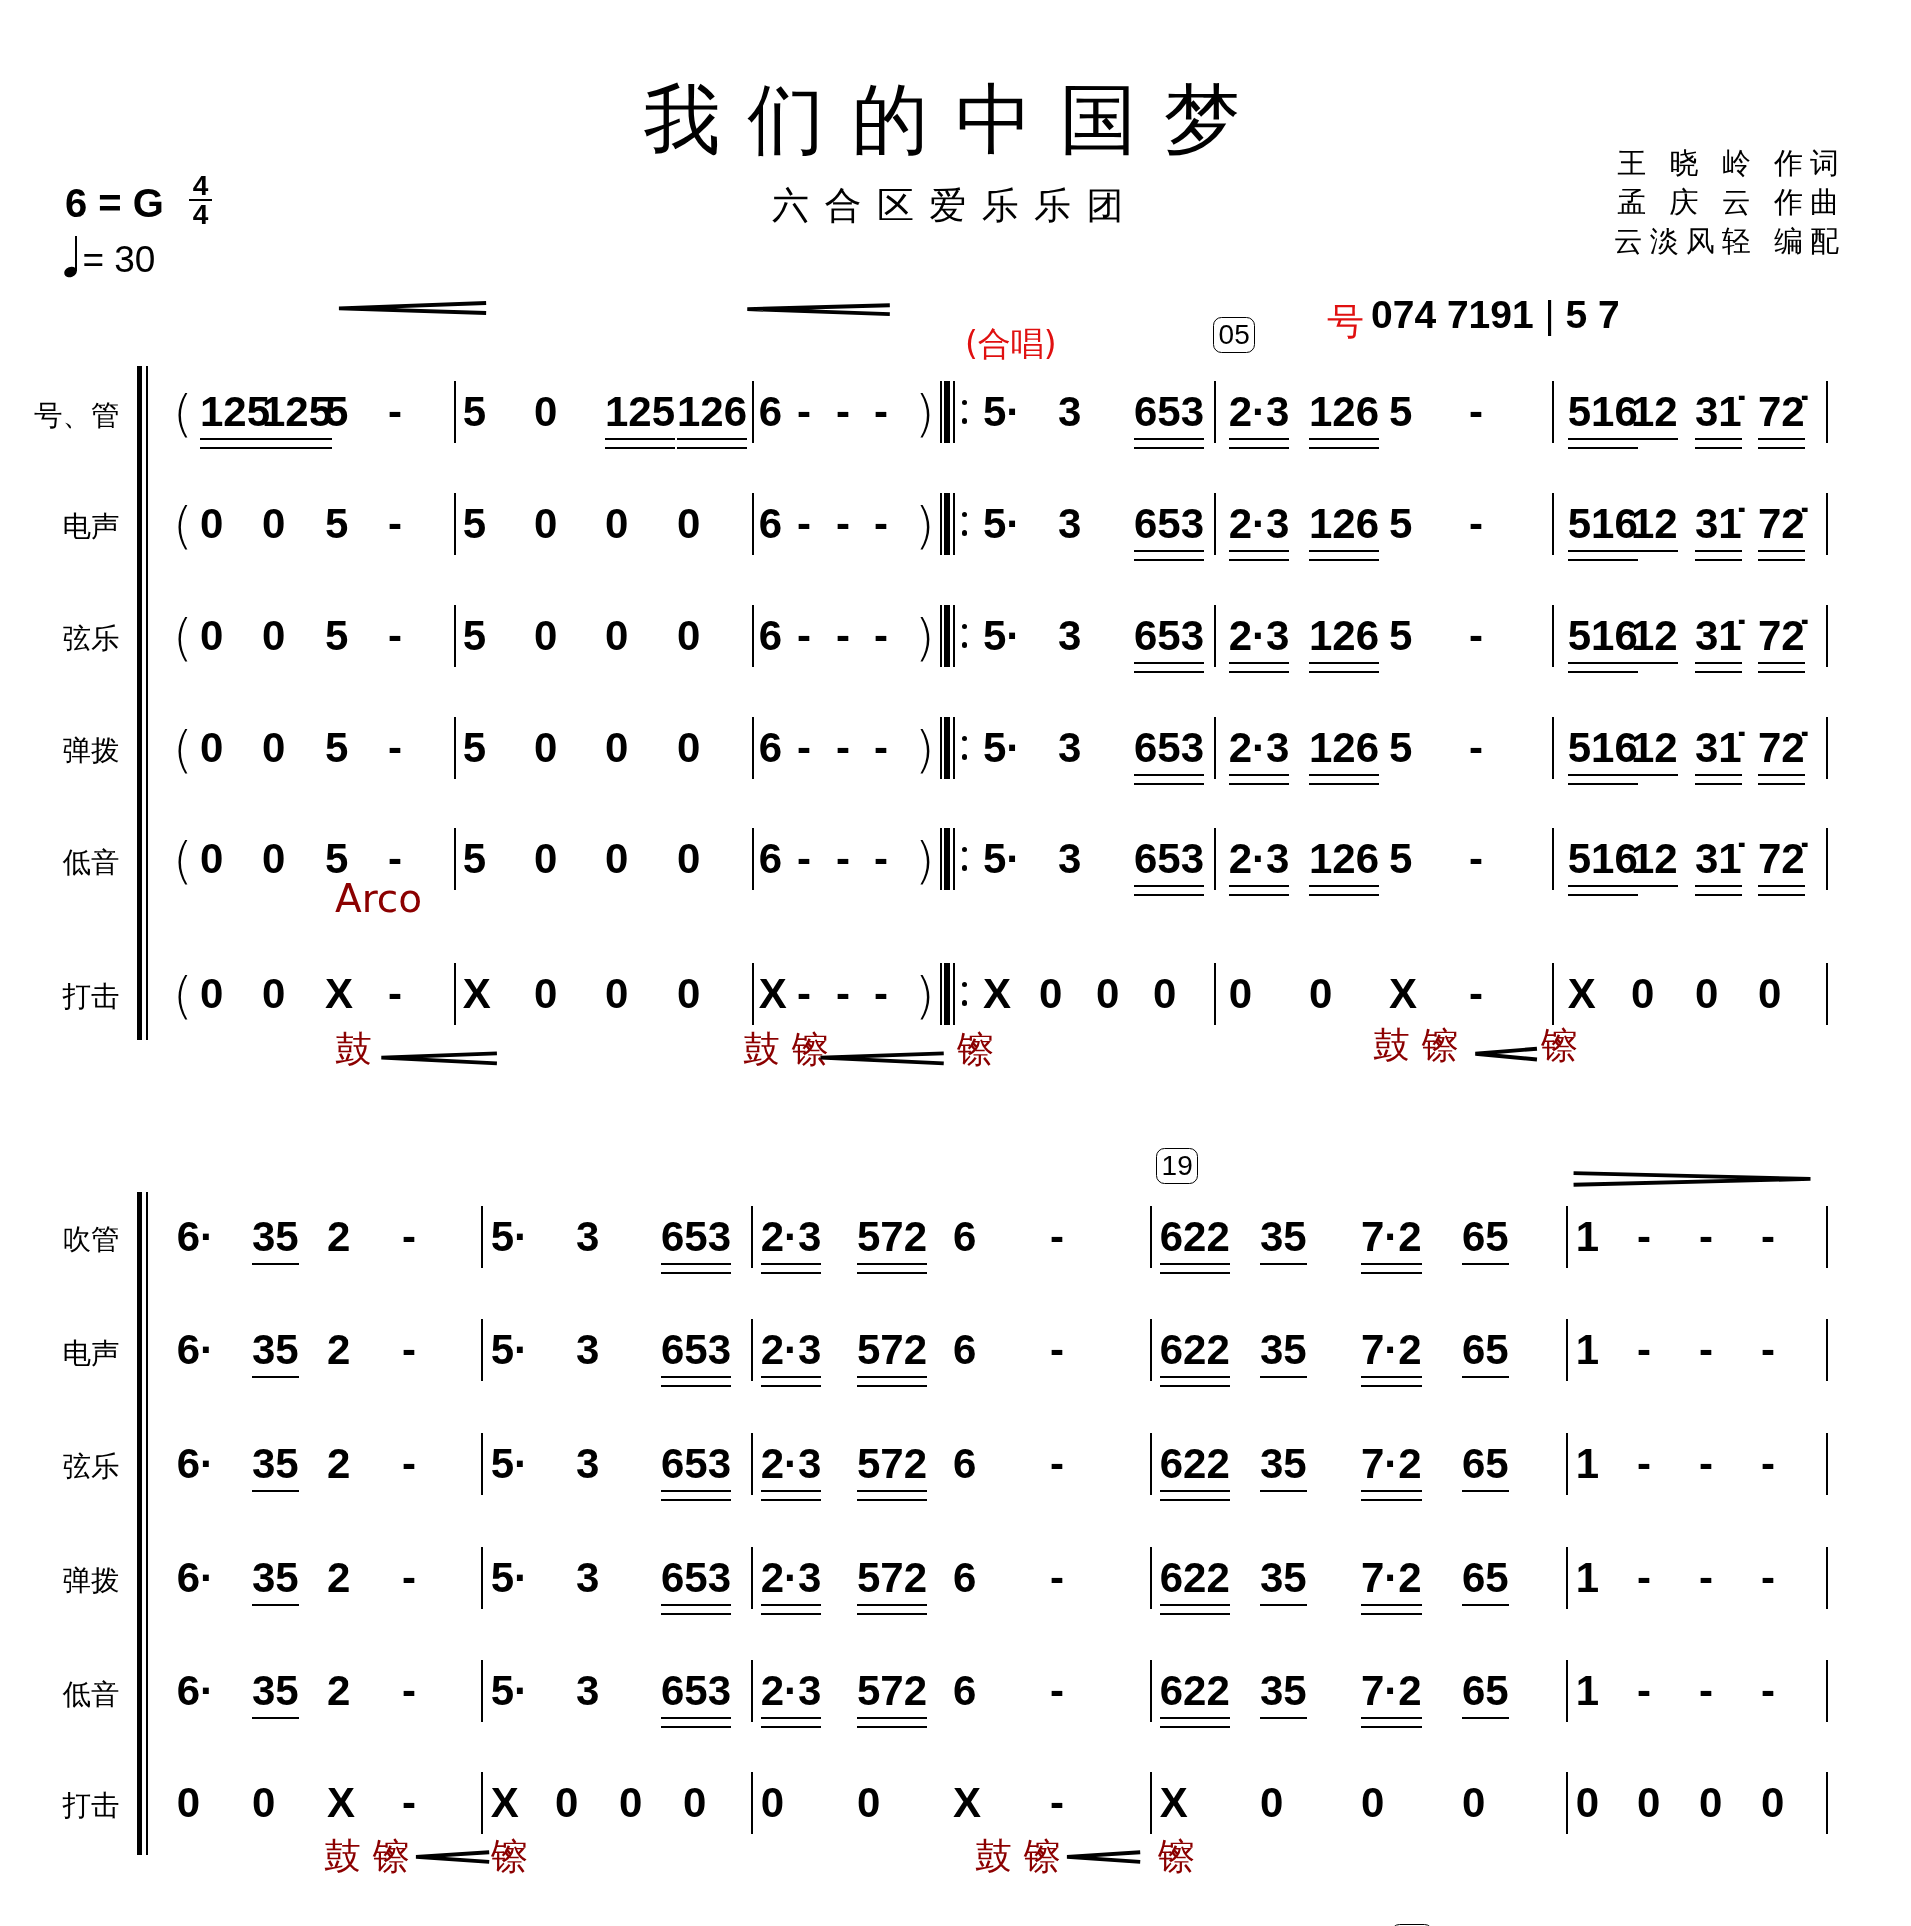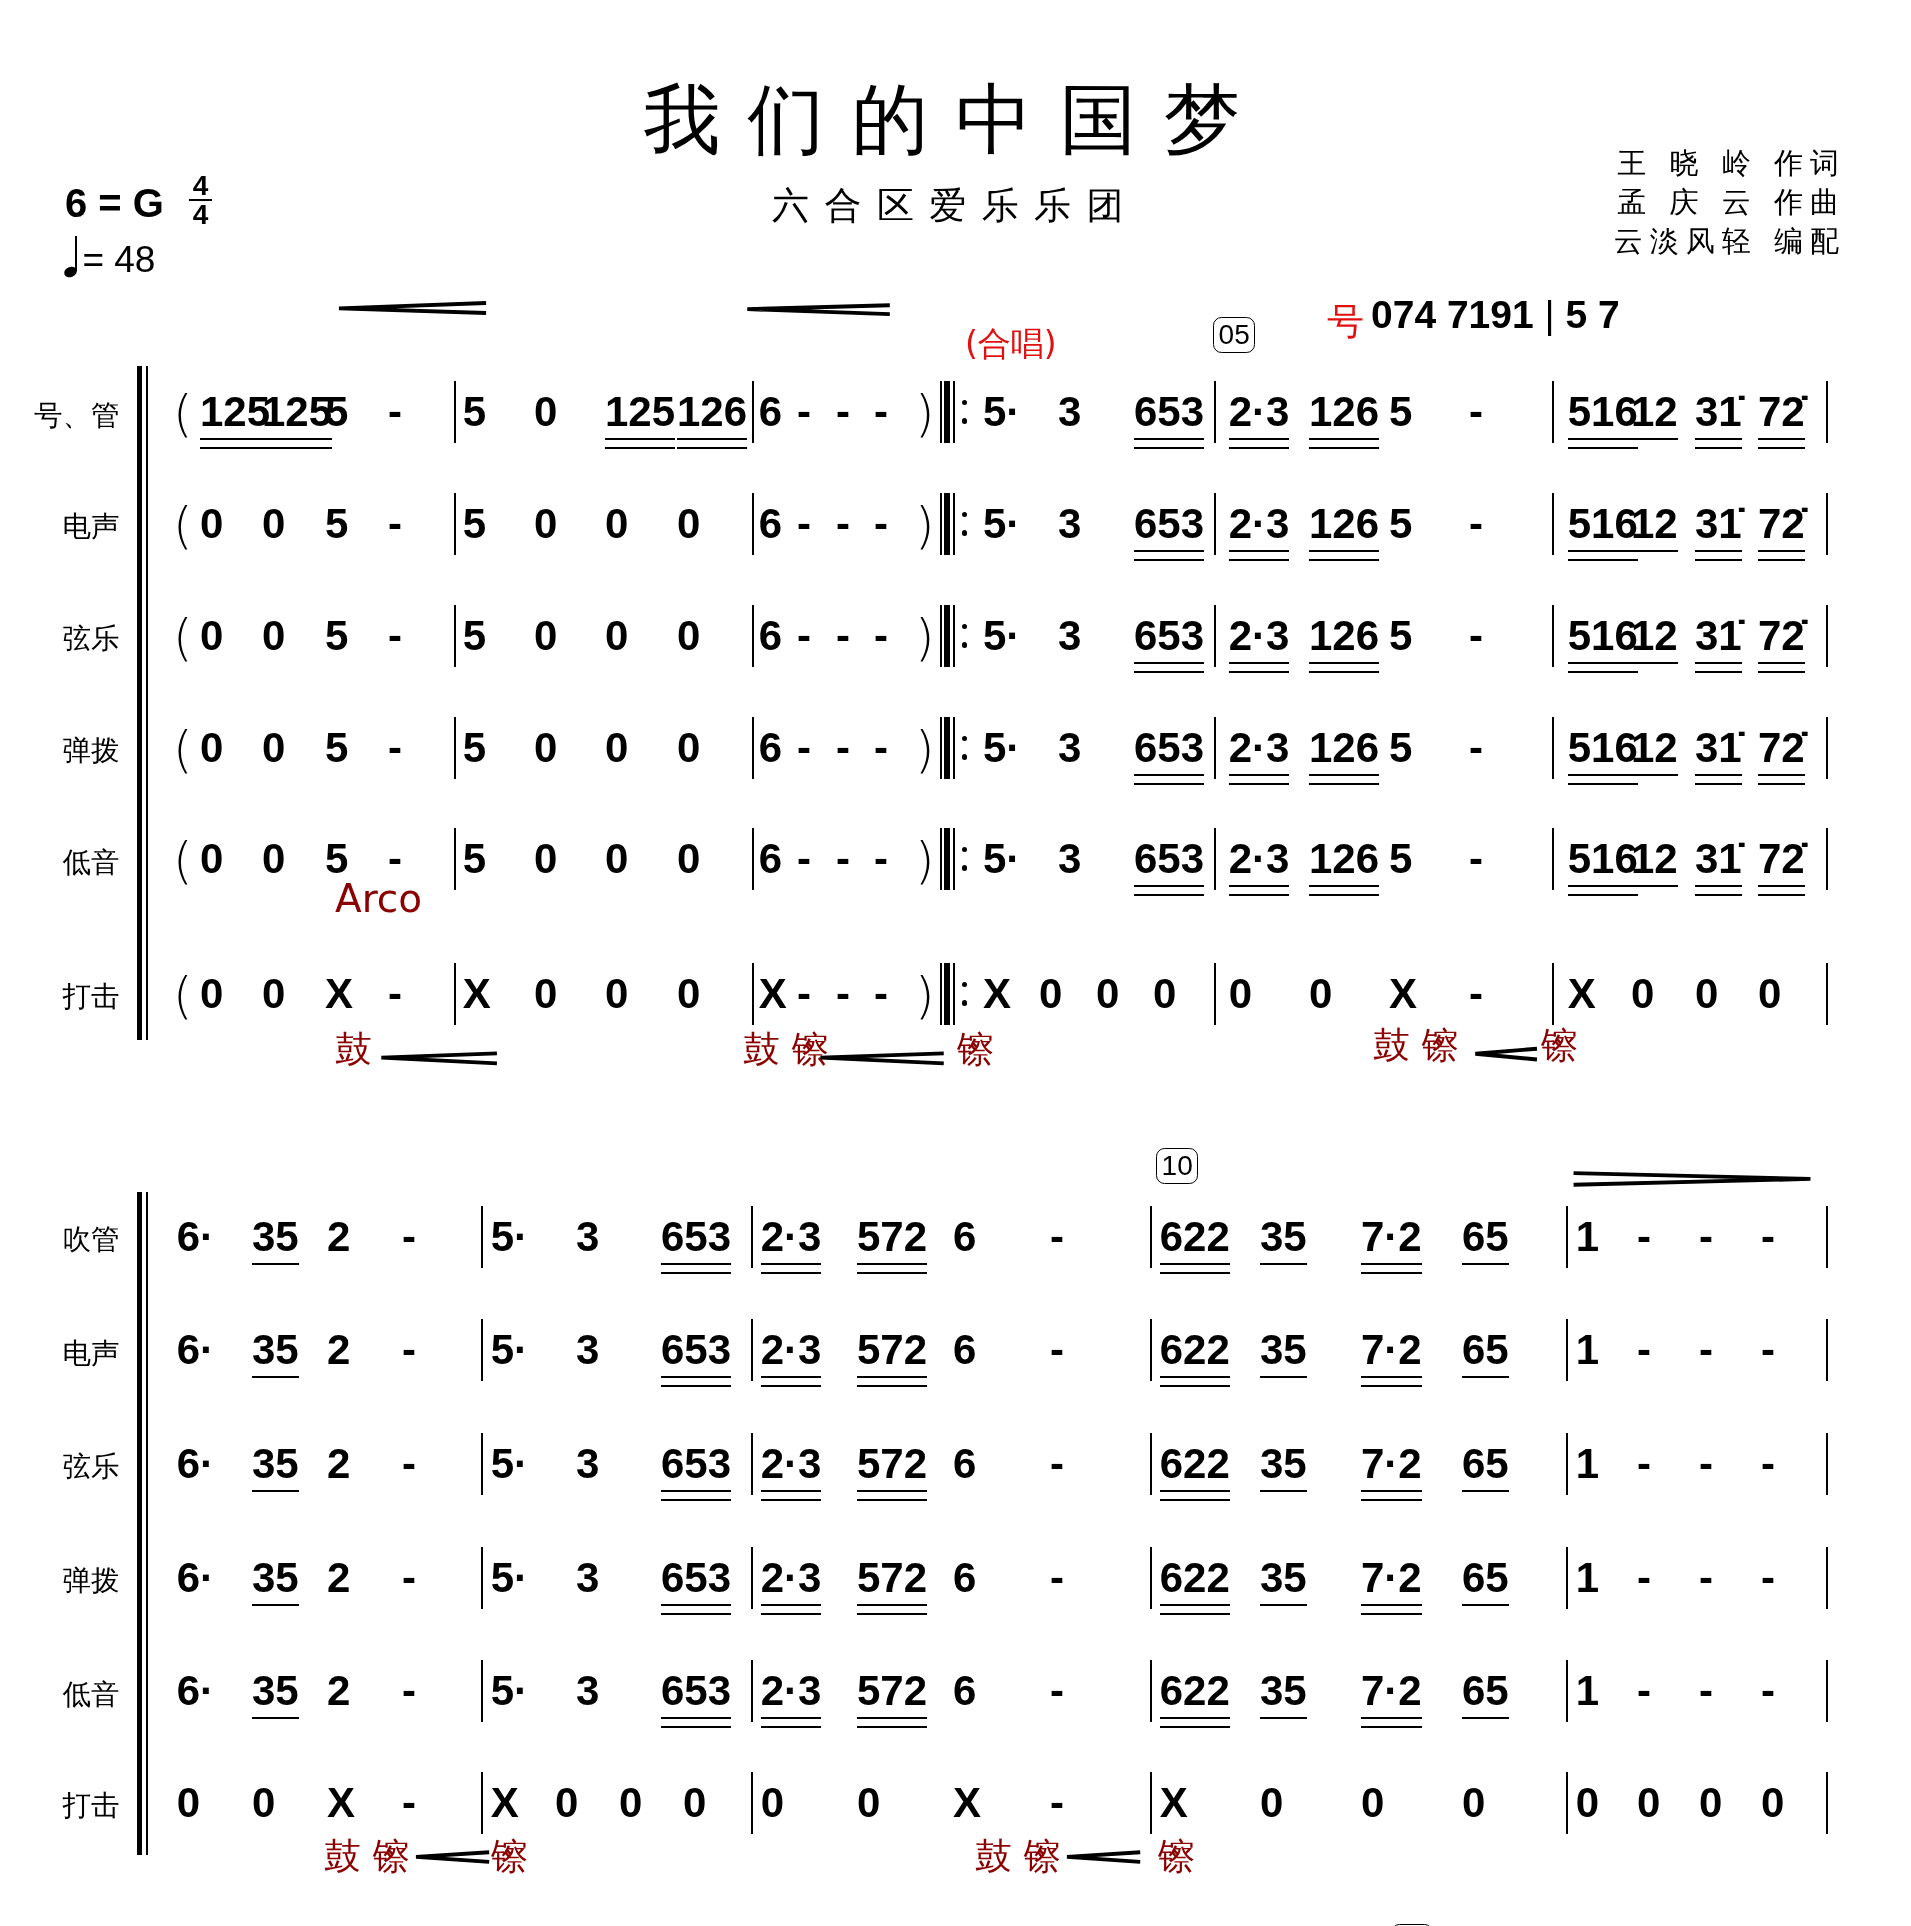--- a/index.html
+++ b/index.html
@@ -45,21 +45,21 @@
   <div>孟 庆 云  作曲</div>
   <div>云淡风轻  编配</div>
 </div>
 <div class="abs key">6 = G</div>
 <div class="abs timesig">
   <span>4</span>
   <span class="bar"></span>
   <span>4</span>
 </div>
 <div class="abs tempo">
-  <span class="note"></span><span class="stem"></span><span>= 48</span>
+  <span class="note"></span><span class="stem"></span><span>= 30</span>
 </div>
 
 <div id="score">
     <div class="system-bracket" style="left: 137px; top: 366px; height: 674px;"></div>
     <div class="system-bracket-thin" style="left: 146px; top: 366px; height: 674px;"></div>
     <div class="row-label" style="left: 15.4px; top: 397px;">号、管</div>
     <div class="row" style="left: 0px; top: 381px; width: 1911px;">
       <div class="measure" style="left: 169px; width: 285px;">
         <div class="paren" style="left: 3.9px;">(</div>
         <div class="tok" style="left: 31px;">125<span class="u1"></span><span class="u2"></span></div>
@@ -597,21 +597,21 @@
 <div class="anno red" style="left:1327px;top:297px;font-size:37px;">号</div>
 <div class="abs" style="left:1371px;top:293px;font-size:39px;font-weight:700;font-family:'Liberation Sans',sans-serif;">
   <span>074</span>
   <span>7191</span>
   <span style="font-weight:300;">|</span>
   <span>5 7</span>
 </div>
 <div class="anno dark-red" style="left:335px;top:876px;font-size:39px;">Arco</div>
 
 <div class="rehearsal" style="left:1213px;top:317px;">05</div>
-<div class="rehearsal" style="left:1156px;top:1148px;">10</div>
+<div class="rehearsal" style="left:1156px;top:1148px;">19</div>
 <div class="rehearsal" style="left:1391px;top:1924px;">15</div>
 
 <div class="anno dark-red" style="left:335px;top:1025px;">鼓</div>
 <div class="anno dark-red" style="left:743px;top:1025px;">鼓 镲</div>
 <div class="anno dark-red" style="left:957px;top:1025px;">镲</div>
 <div class="anno dark-red" style="left:1373px;top:1021px;">鼓 镲</div>
 <div class="anno dark-red" style="left:1541px;top:1021px;">镲</div>
 
 <div class="anno dark-red" style="left:324px;top:1832px;">鼓 镲</div>
 <div class="anno dark-red" style="left:491px;top:1832px;">镲</div>

